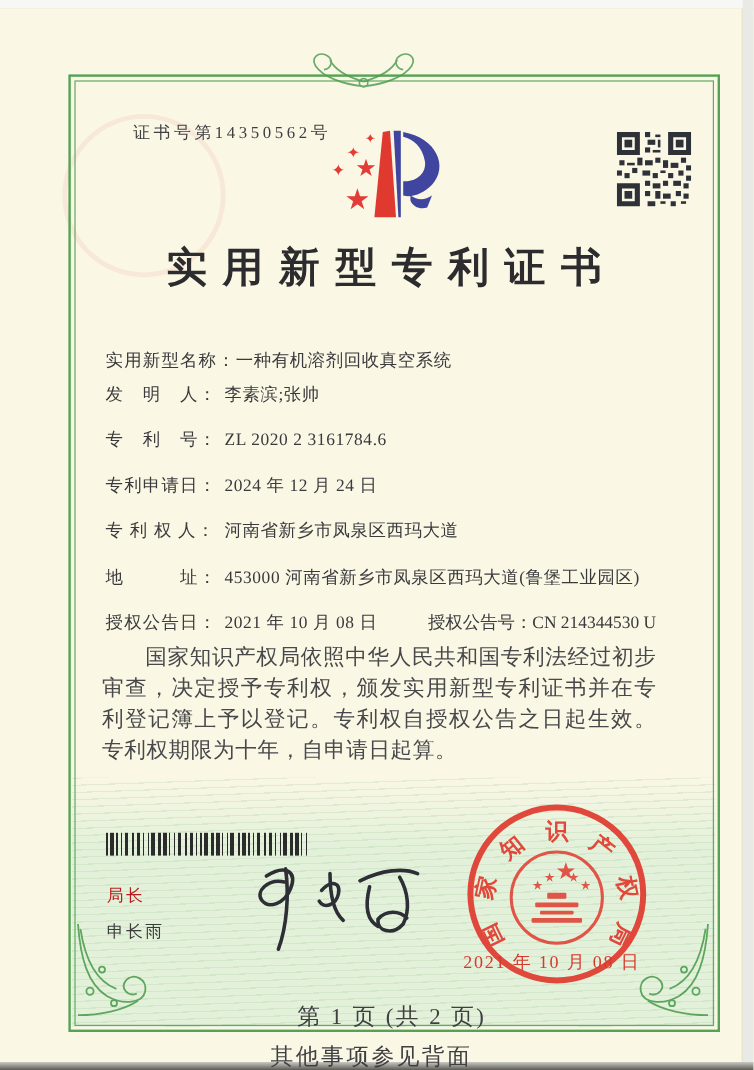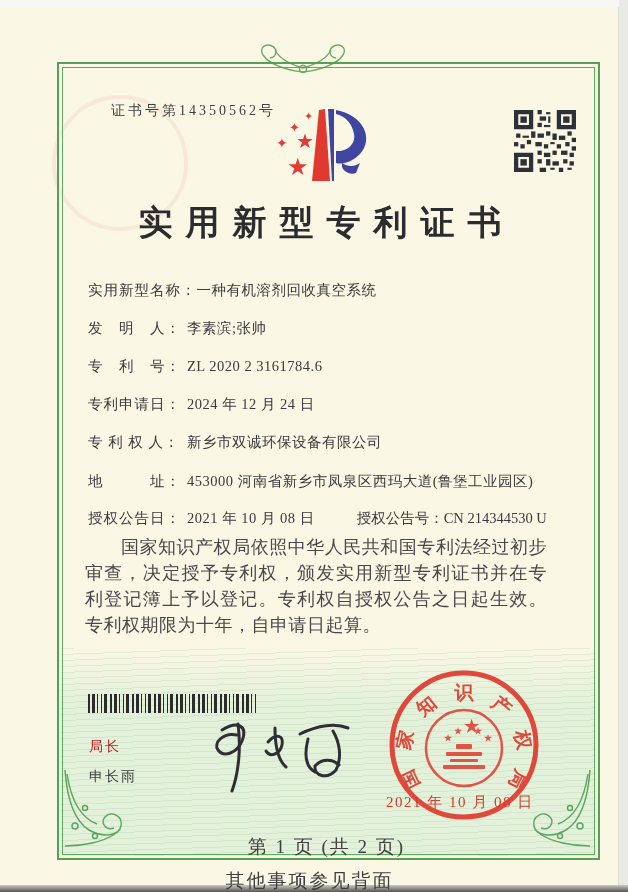--- a/index.html
+++ b/index.html
@@ -183,34 +183,34 @@
         <rect x="26" y="24" width="2" height="2"></rect>
           <rect x="12" y="27" width="3" height="2"></rect>
         <rect x="17" y="27" width="2" height="1"></rect>
           <rect x="21" y="27" width="2" height="2"></rect>
         <rect x="25" y="27" width="2" height="1"></rect>
       </g>
     </svg>
 
     <div class="title">实用新型专利证书</div>
 
-    <div class="field-row" style="top:281px">
+    <div class="field-row" style="top:291px">
       <span class="field-label">实用新型名称：</span><span class="field-value">一种有机溶剂回收真空系统</span>
     </div>
     <div class="field-row" style="top:319px">
       <span class="field-label">发　明　人：</span><span class="field-value">李素滨;张帅</span>
     </div>
     <div class="field-row" style="top:357px">
       <span class="field-label">专　利　号：</span><span class="field-value">ZL 2020 2 3161784.6</span>
     </div>
     <div class="field-row" style="top:395px">
       <span class="field-label">专利申请日：</span><span class="field-value">2024 年 12 月 24 日</span>
     </div>
     <div class="field-row" style="top:433px">
-      <span class="field-label">专 利 权 人：</span><span class="field-value">新乡市双诚环保设备有限公司</span>
+      <span class="field-label">专 利 权 人：</span><span class="field-value">河南省新乡市凤泉区西玛大道</span>
     </div>
     <div class="field-row" style="top:472px">
       <span class="field-label">地　　　址：</span><span class="field-value">453000 河南省新乡市凤泉区西玛大道(鲁堡工业园区)</span>
     </div>
     <div class="field-row" style="top:509px">
       <span class="field-label">授权公告日：</span><span class="field-value">2021 年 10 月 08 日</span><span class="grant-no"><span>授权公告号：</span><span>CN 214344530 U</span></span>
     </div>
 
     <div class="paragraphs">
       <p>国家知识产权局依照中华人民共和国专利法经过初步审查，决定授予专利权，颁发实用新型专利证书并在专利登记簿上予以登记。专利权自授权公告之日起生效。专利权期限为十年，自申请日起算。</p>

